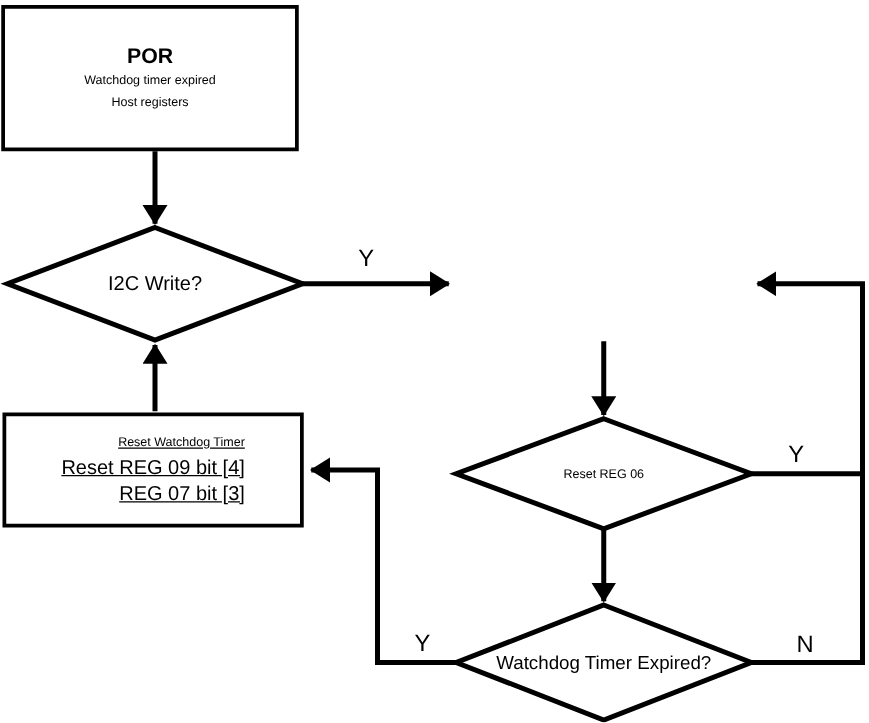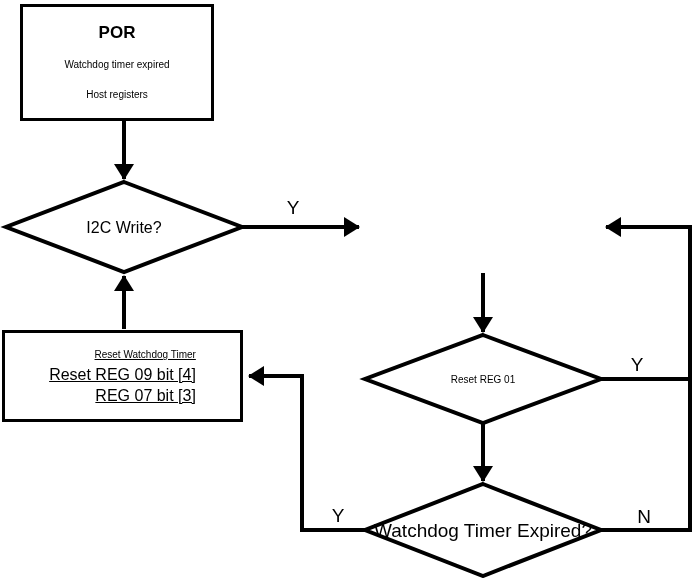--- a/index.html
+++ b/index.html
@@ -81,41 +81,41 @@
 
     <path d="M601,530 L690,530 L690,227 L606,227" stroke="#000000" stroke-width="4" fill="none" marker-end="url(#arrow)"></path>
 
     <path d="M365,530 L302,530 L302,376 L249,376" stroke="#000000" stroke-width="4" fill="none" marker-end="url(#arrow)"></path>
 
     <polygon points="124,182 242,227 124,272 6,227" fill="#ffffff" stroke="#000000" stroke-width="4"></polygon>
     <polygon points="483,335 601,379 483,423 365,379" fill="#ffffff" stroke="#000000" stroke-width="4"></polygon>
     <polygon points="483,484 601,530 483,576 365,530" fill="#ffffff" stroke="#000000" stroke-width="4"></polygon>
   </svg>
 
-  <div class="node-box" style="left:20px; top:4px; width:194px; height:117px;gap:12px;">
+  <div class="node-box" style="left:1px; top:4px; width:238px; height:117px;">
     <div class="t-title">POR</div>
     <div class="t-sm">Watchdog timer expired</div>
     <div class="t-sm">Host registers</div>
   </div>
 
 
   <div class="node-box" style="left:2px; top:330px; width:241px; height:92px; display:block; padding-top:13px;">
     <div class="right-block">
       <div class="t-sm">Reset Watchdog Timer</div>
       <div class="t-lg">Reset REG 09 bit [4]</div>
       <div class="t-lg">REG 07 bit [3]</div>
     </div>
   </div>
 
   <div class="centered-label" style="left:124px; top:228px; font-size:16px;">I2C Write?</div>
 
   <div class="centered-label" style="left:483px; top:380px;">
-    <div class="t-sm">Reset REG 01</div>
+    <div class="t-sm">Reset REG 06</div>
   </div>
 
-  <div class="centered-label" style="left:483px; top:531px; font-size:19px;">Watchdog Timer Expired?</div>
+  <div class="centered-label" style="left:483px; top:531px; font-size:15px;">Watchdog Timer Expired?</div>
 
   <div class="edge-label" style="left:293px; top:207px;">Y</div>
   <div class="edge-label" style="left:637px; top:364px;">Y</div>
   <div class="edge-label" style="left:644px; top:516px;">N</div>
   <div class="edge-label" style="left:338px; top:515px;">Y</div>
 
 </div>
 
 </body></html>

